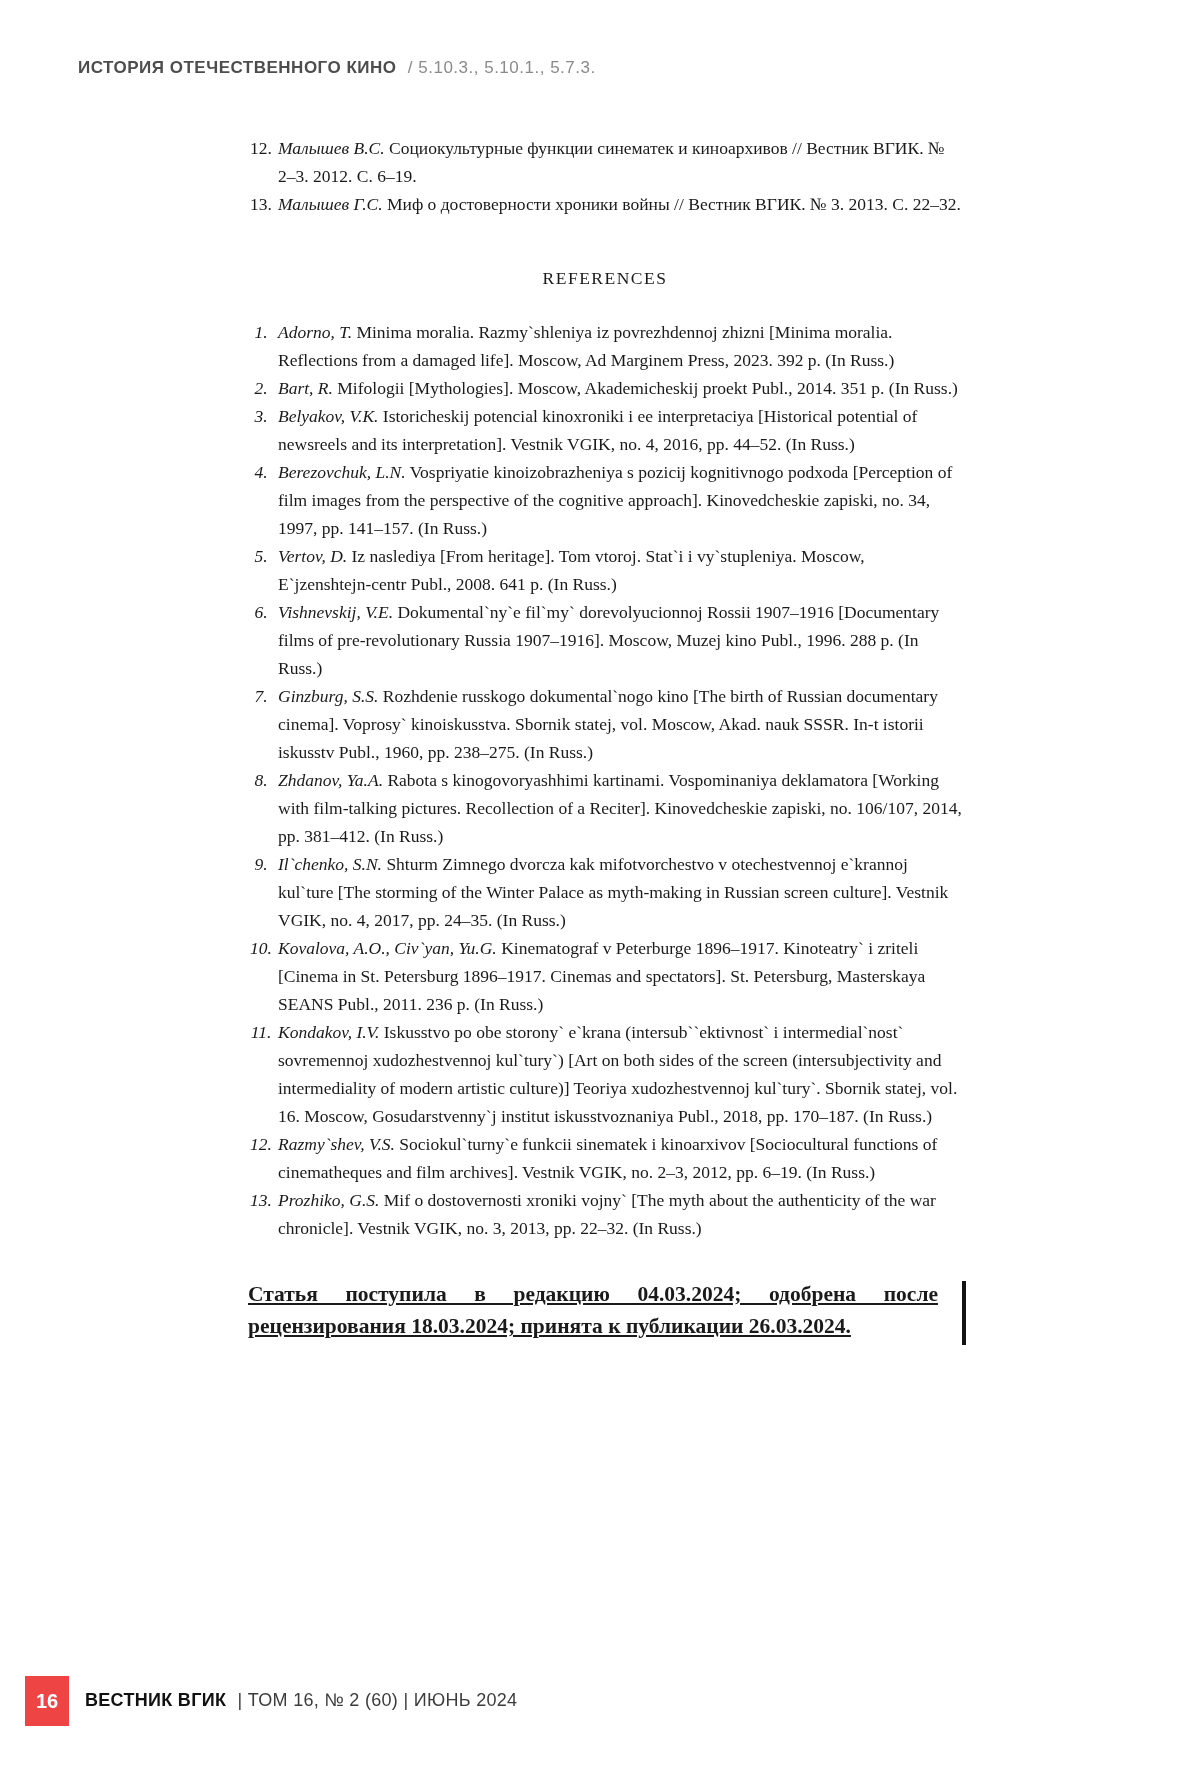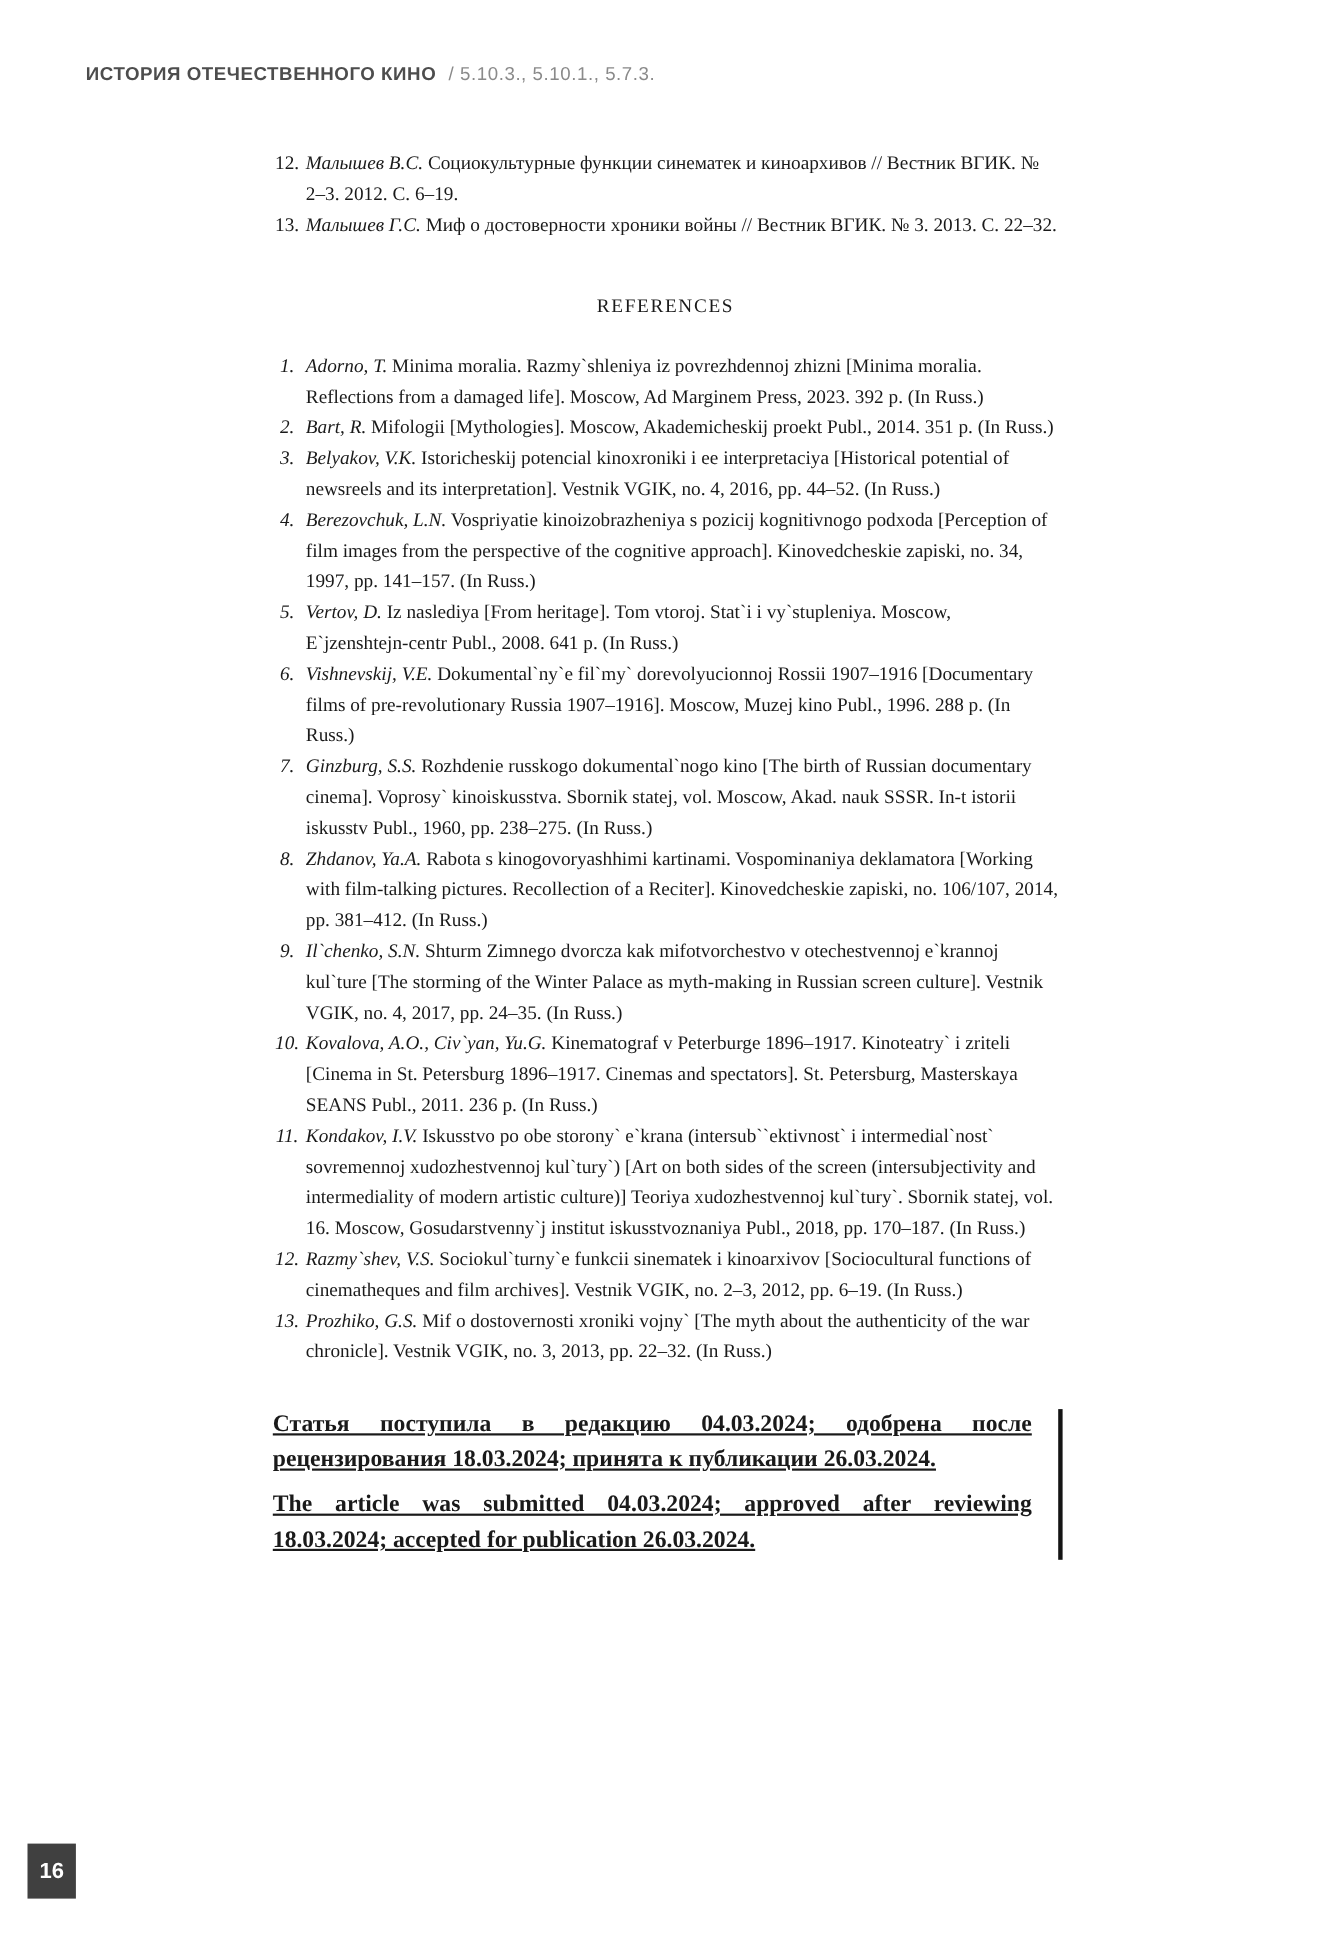--- a/index.html
+++ b/index.html
@@ -46,21 +46,21 @@
     position:absolute;right:-28px;top:3px;bottom:6px;width:4px;background:#141414;
   }
 
   
   .page-footer{
     position:absolute;left:0;top:1676px;width:1200px;height:54px;
     font-family:"Liberation Sans", sans-serif;
   }
   .page-num-box{
     position:absolute;left:25px;top:0;width:44px;height:50px;
-    background:#404040;color:#ffffff;font-weight:bold;font-size:20px;
+    background:#ef4444;color:#ffffff;font-weight:bold;font-size:20px;
     display:flex;align-items:center;justify-content:center;
   }
   .footer-text{
     position:absolute;left:85px;top:14px;font-size:18px;color:#3c3c3c;
     letter-spacing:.3px;white-space:nowrap;
   }
   .footer-text .journal{font-weight:bold;color:#111111;margin-right:6px;}
 </style>
 </head>
 <body>
@@ -122,20 +122,23 @@
     </li>
     <li class="ref-item">
       <span class="ref-num">13.</span><span class="ref-author">Prozhiko, G.S.</span><span class="ref-text"> Mif o dostovernosti xroniki vojny` [The myth about the authenticity of the war chronicle]. Vestnik VGIK, no. 3, 2013, pp. 22–32. (In Russ.)</span>
     </li>
   </ol>
 </main>
 
 <section class="submission">
   <div class="bar"></div>
   <p class="sub-ru">Статья поступила в редакцию 04.03.2024; одобрена после рецензирования 18.03.2024; принята к публикации 26.03.2024.</p>
-  <p class="sub-en">The article was submitted 04.03.2024; approved after reviewing 18.03.2024; accepted for publication 26.03.2024.</p>
 </section>
 
 <footer class="page-footer">
   <div class="page-num-box">
     <span>16</span>
   </div>
+  <div class="footer-text">
+    <span class="journal">ВЕСТНИК ВГИК</span>
+    <span class="issue">| ТОМ 16, № 2 (60) | ИЮНЬ 2024</span>
+  </div>
 </footer>
 
 </body></html>

